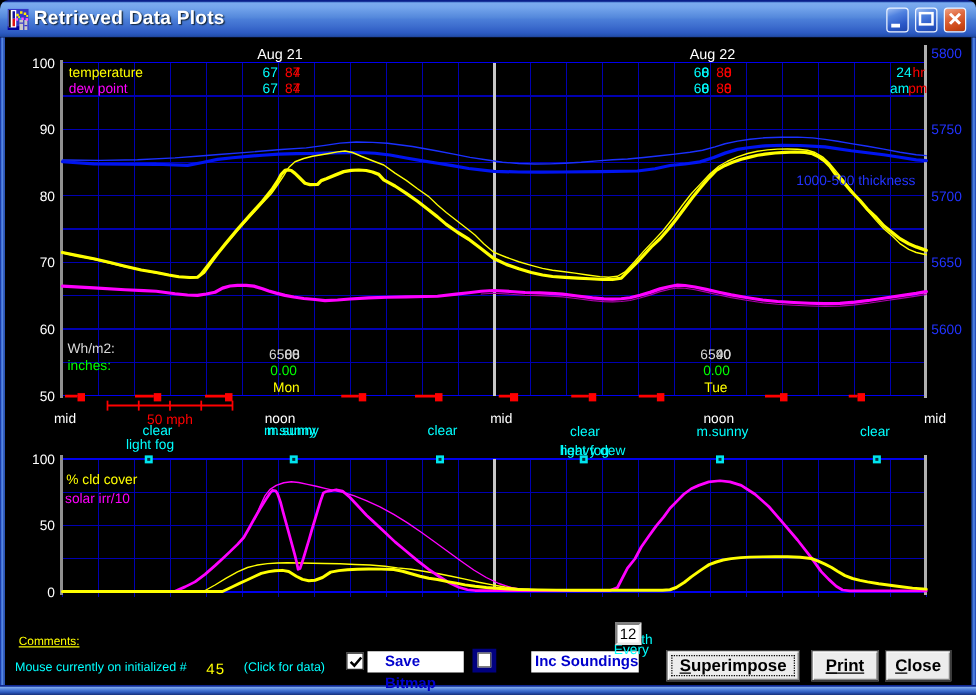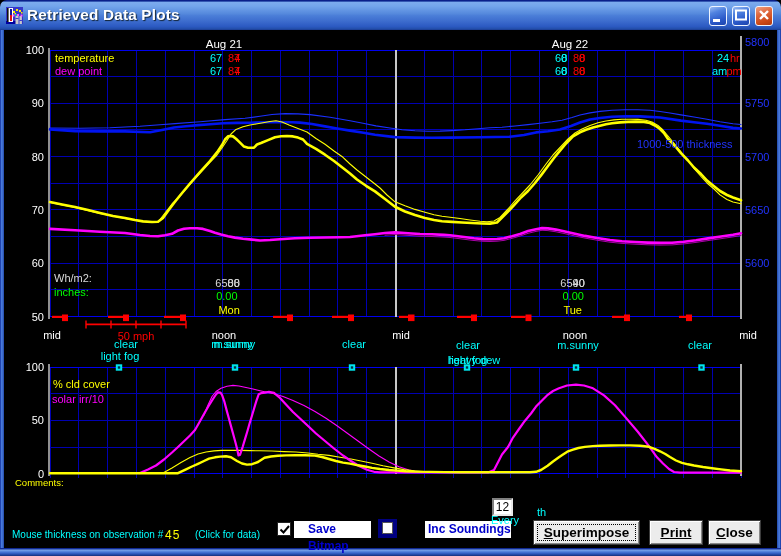--- a/index.html
+++ b/index.html
@@ -15,34 +15,34 @@
   border:1px solid #eef4ff; color:#fff; }
 .tb.blue { background:linear-gradient(160deg,#9dbdf3 0%,#5183e0 30%,#2a58c8 70%,#1e46ae 100%); }
 .tb.red { background:linear-gradient(160deg,#f0a183 0%,#e06a40 35%,#cc4817 75%,#b03a10 100%); }
 #borderL { position:absolute; left:0; top:30px; width:4px; height:518px;
   background:linear-gradient(90deg,#0a1f8a 0,#3a6bd6 1px,#5585e0 2px,#2a55b8 3px); }
 #borderR { position:absolute; right:0; top:30px; width:4px; height:518px;
   background:linear-gradient(270deg,#0a1f8a 0,#3a6bd6 1px,#5585e0 2px,#2a55b8 3px); }
 #borderB { position:absolute; left:0; top:548px; width:781px; height:8px;
   background:linear-gradient(180deg,#0a1f8a 0,#16339a 1px,#7aa5ea 2px,#4a7ad8 4px,#2a55b8 6px,#16307a 8px); }
 #client { position:absolute; left:4px; top:30px; width:773px; height:518px; background:#000; }
-#comments { position:absolute; left:15px; top:477px; color:#ffff00; font-size:9.5px; }
+#comments { position:absolute; left:15px; top:508px; color:#ffff00; font-size:9.5px;text-decoration:underline; }
 #combox { position:absolute; left:65px; top:494px; width:676px; height:17px; background:#0a0ace;
   color:#fff; font-size:10.5px; line-height:17px; padding-left:4px; }
 .st { position:absolute; top:529px; color:#00ffff; font-size:10px; }
 .cb1 { position:absolute; left:277px; top:522px; width:14px; height:14px; background:#fff;
   border:1px solid #222; }
 .cb1 svg { position:absolute; left:0; top:0; }
 .lbl { position:absolute; background:#fff; color:#0000cc; font-weight:bold; font-size:12px;
   height:17px; line-height:17px; }
 #navy { position:absolute; left:378px; top:519px; width:19px; height:19px; background:#000080; }
 #cb2 { position:absolute; left:382px; top:522px; width:11px; height:12px; background:#fff;
   border:1px solid #555; }
 #every { position:absolute; left:491px; top:514px; color:#00ffff; font-size:11px; }
-#th { position:absolute; left:513px; top:506px; color:#00ffff; font-size:11px;margin-left:24px; }
+#th { position:absolute; left:513px; top:506px; color:#00ffff; font-size:11px; }
 #inp12 { position:absolute; left:492px; top:498px; width:21px; height:18px; background:#fff;
   border-top:2px solid #808080; border-left:2px solid #808080; border-right:2px solid #e8e8e8;
   border-bottom:2px solid #e8e8e8; color:#000; font-size:12px; text-align:center; line-height:14px; }
 .btn { position:absolute; top:520px; height:25px; background:#ececec; color:#000;
   font-size:13.5px; font-weight:bold; text-align:center; line-height:23px;
   border:1px solid #3c3c3c; box-shadow:inset 1px 1px 0 #fff, inset -1px -1px 0 #888; }
 .btn u { text-decoration:underline; }
 #btn1 .focus { position:absolute; left:3px; top:3px; right:3px; bottom:3px;
   border:1px dotted #000; }
 </style></head>
@@ -272,21 +272,21 @@
 <text x="468" y="348.5" fill="#00ffff" text-anchor="middle" font-size="11px" font-weight="normal">clear</text>
 <text x="578" y="348.5" fill="#00ffff" text-anchor="middle" font-size="11px" font-weight="normal">m.sunny</text>
 <text x="700" y="348.5" fill="#00ffff" text-anchor="middle" font-size="11px" font-weight="normal">clear</text>
 <text x="120" y="359.5" fill="#00ffff" text-anchor="middle" font-size="11px" font-weight="normal">light fog</text>
 <text x="468" y="364" fill="#00ffff" text-anchor="middle" font-size="11px" font-weight="normal">light fog</text>
 <text x="474" y="364" fill="#00ffff" text-anchor="middle" font-size="11px" font-weight="normal">heavy dew</text>
 <text x="53" y="387.5" fill="#ffff00" text-anchor="start" font-size="11px" font-weight="normal">% cld cover</text>
 <text x="52" y="402.5" fill="#ff00ff" text-anchor="start" font-size="11px" font-weight="normal">solar irr/10</text>
 </svg>
   <div id="comments">Comments:</div>
-  <div class="st" style="left:12px;">Mouse thickness on observation #</div>
+  <div class="st" style="left:12px;">Mouse currently on initialized #</div>
   <div class="st" style="left:165px; color:#ffff00; font-size:12px; letter-spacing:1px; top:528px;">45</div>
   <div class="st" style="left:195px;">(Click for data)</div>
   <div class="cb1">
       <svg width="14" height="14" viewBox="0 0 14 14">
     <path d="M2.5 6.5 L5.5 9.5 L11 3" stroke="#000" stroke-width="2" fill="none"></path>
       </svg>
     </div>
   <div class="lbl" style="left:294px; top:521px; width:77px; padding-left:14px;">Save Bitmap</div>
   <div id="navy"></div>
     <div id="cb2"></div>

